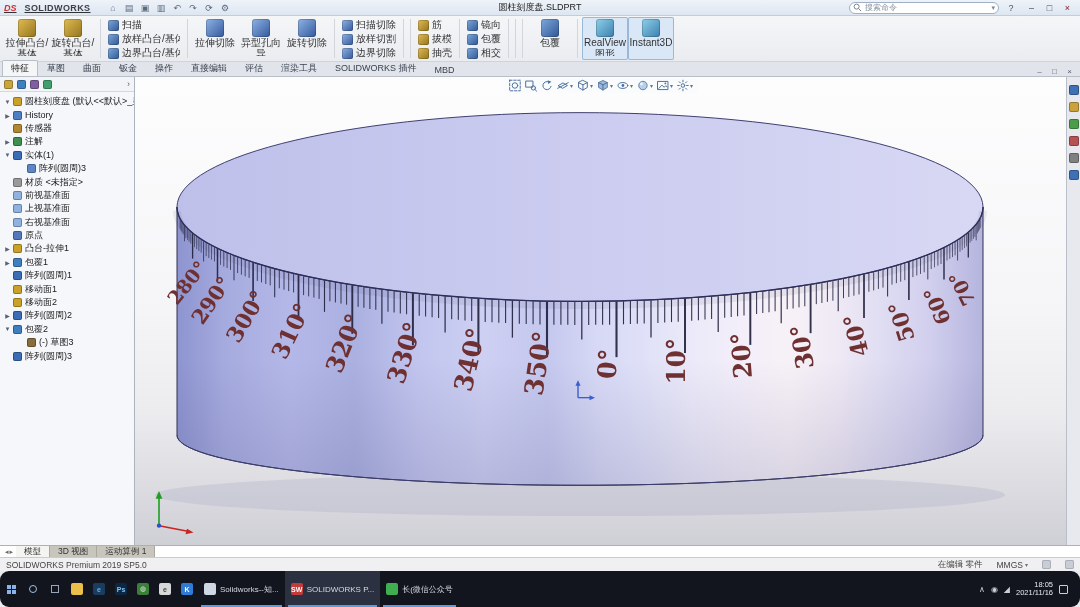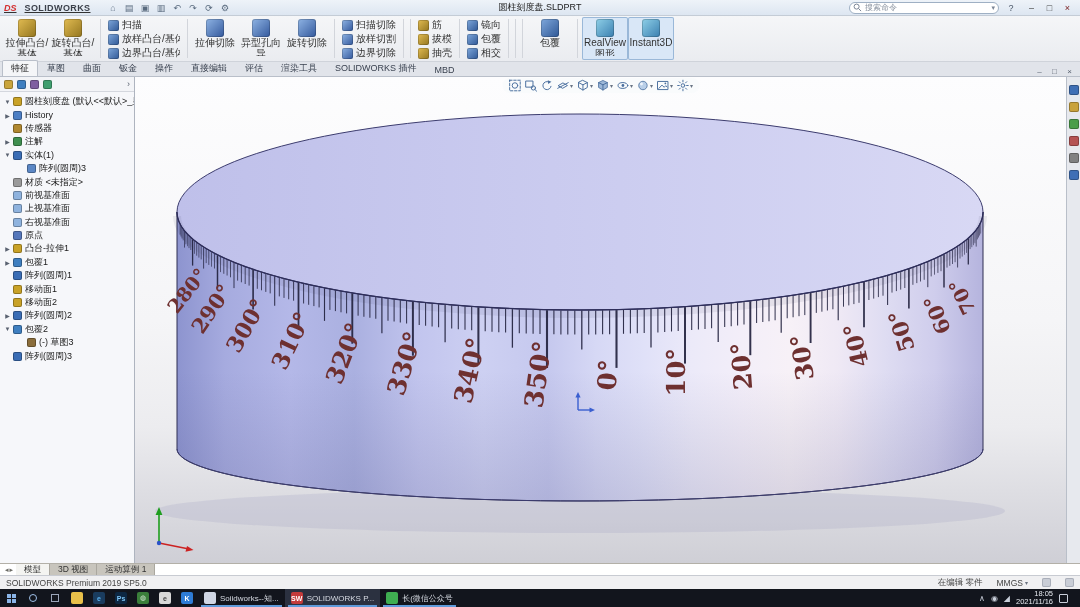--- a/index.html
+++ b/index.html
@@ -96,21 +96,21 @@
   .dtab.active{background:#f4f4f1;}
 
   
   .statusbar{height:14px;background:#f0f0f2;border-top:1px solid #c8cbd2;display:flex;
     align-items:center;font-size:8.5px;color:#444;padding:0 6px;}
   .sb-right{margin-left:auto;display:flex;align-items:center;gap:14px;}
   .sb-units{display:flex;align-items:center;gap:2px;}
   .sb-ic{width:9px;height:9px;border-radius:2px;background:#c9cdd6;box-shadow:inset 0 0 0 1px #a9aeb9;}
 
   
-  .taskbar{height:18px;background:#12151d;display:flex;align-items:stretch;color:#dfe3ea;}
+  .taskbar{height:36px;background:#12151d;display:flex;align-items:stretch;color:#dfe3ea;border-radius:9px;}
   .tb-btn{width:22px;display:flex;align-items:center;justify-content:center;}
   .start-grid{display:grid;grid-template-columns:4px 4px;grid-template-rows:4px 4px;gap:1px;}
   .start-grid i{background:#8ab4e8;display:block;}
   .search-ring{width:8px;height:8px;border:1.3px solid #9fc0e8;border-radius:50%;}
   .taskview-sq{width:8px;height:8px;border:1.2px solid #9aa4b8;}
   .app-ic{width:12px;height:12px;border-radius:2px;display:flex;align-items:center;justify-content:center;
     font-size:7px;font-weight:bold;}
   .twin{display:flex;align-items:center;gap:4px;padding:0 6px;max-width:118px;position:relative;}
   .twin .app-ic{flex:0 0 auto;}
   .twin-label{font-size:8px;color:#d6dae2;white-space:nowrap;overflow:hidden;text-overflow:ellipsis;}

